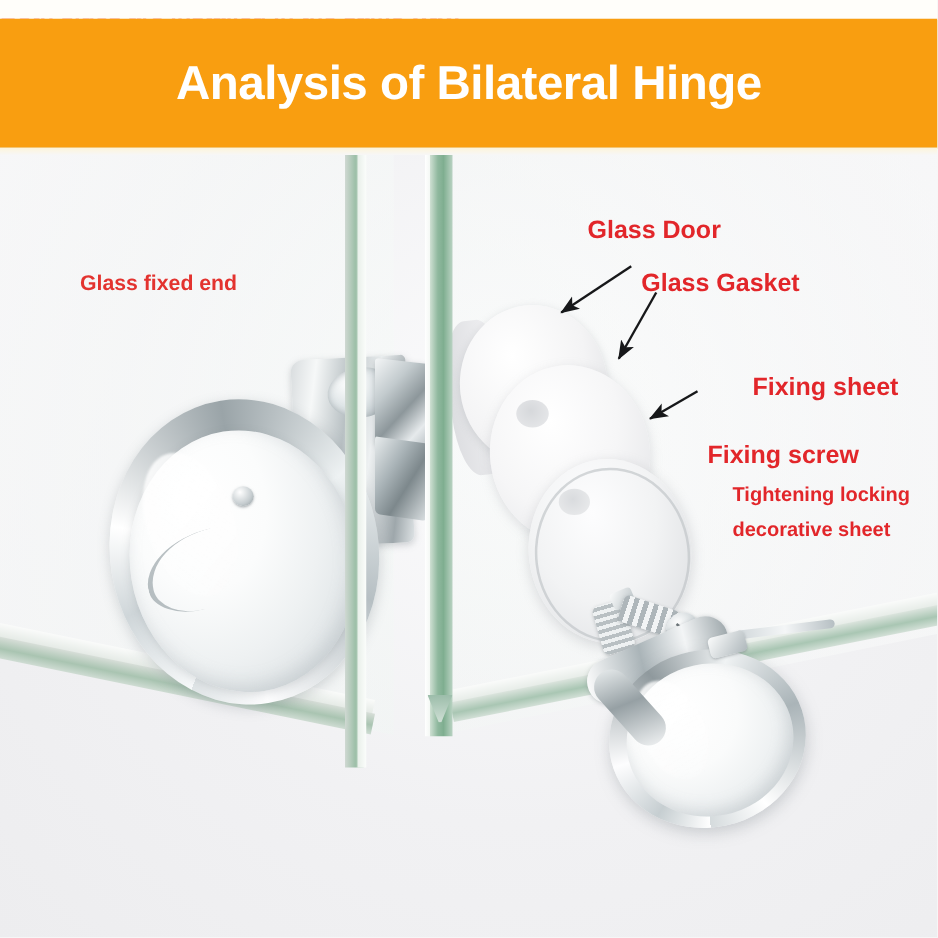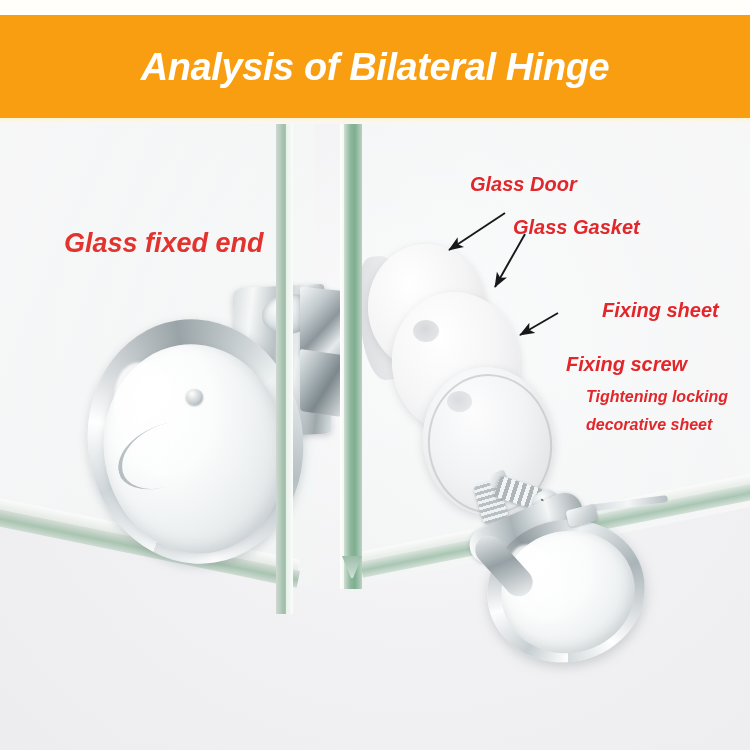--- a/index.html
+++ b/index.html
@@ -7,21 +7,20 @@
     width:750px;height:750px;
     background:#ffffff;
     font-family:"Liberation Sans", sans-serif;
     overflow:hidden;
   }
   #page{
     position:relative;
     width:750px;height:750px;
     background:#f1f1f3;
     overflow:hidden;
-    font-style:italic;
   }
 
   
   #banner{
     position:absolute;left:0;top:15px;width:750px;height:103px;
     background:#f99e10;
     display:flex;align-items:center;justify-content:center;
     box-shadow:0 1px 0 #d98c0d;
   }
   #banner-title{
@@ -329,21 +328,21 @@
   }
 
   
   .label{
     position:absolute;
     color:#e2262a;
     font-weight:bold;
     white-space:nowrap;
     line-height:1.15;
   }
-  #label-glass-fixed-end{left:64px;top:228px;font-size:27px;color:#e3332f;}
+  #label-glass-fixed-end{left:64px;top:217px;font-size:17px;color:#e3332f;}
   #label-glass-door{left:470px;top:173px;font-size:20px;}
   #label-glass-gasket{left:513px;top:216px;font-size:20px;}
   #label-fixing-sheet{left:562px;top:299px;font-size:20px;margin-left:40px;}
   #label-fixing-screw{left:566px;top:353px;font-size:20px;}
   #label-tighten-1{left:586px;top:388px;font-size:16px;}
   #label-tighten-2{left:586px;top:416px;font-size:16px;}
   #label-footer{left:131px;top:681px;font-size:19px;color:#e3332f;font-weight:bold;}
 
   
   #arrows{position:absolute;left:0;top:0;width:750px;height:750px;pointer-events:none;}

